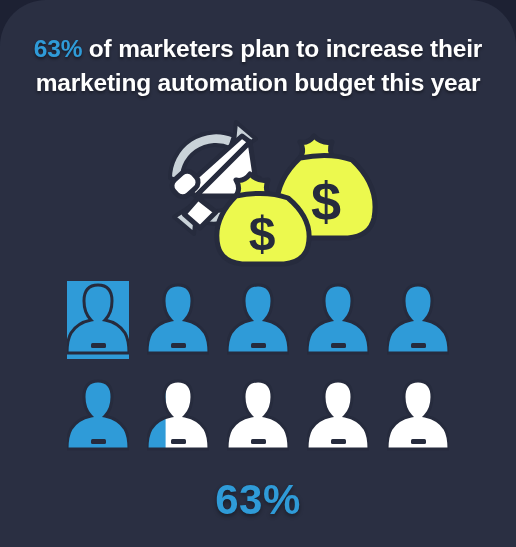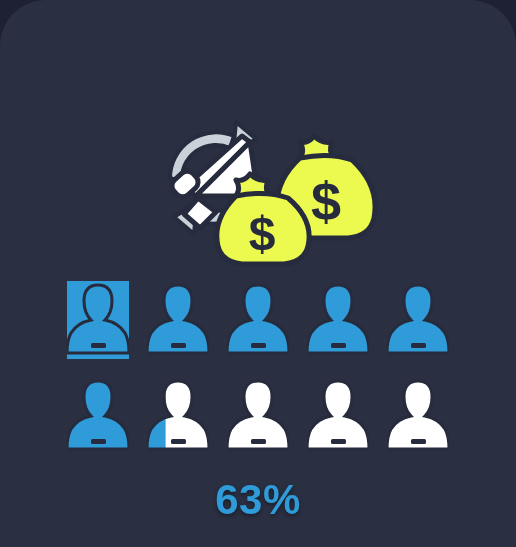--- a/index.html
+++ b/index.html
@@ -87,20 +87,23 @@
     color: #2f9bd8;
     letter-spacing: 0.5px;
     text-shadow: 0 2px 4px rgba(0,0,0,0.4);
   }
 </style>
 </head>
 <body>
 
 <div id="infographic-card">
 
+  <div id="headline">
+    <span class="accent">63%</span><span> of marketers plan to increase their marketing automation budget this year</span>
+  </div>
 
   <div id="illustration">
     <svg width="240" height="160" viewBox="0 0 240 160" xmlns="http://www.w3.org/2000/svg">
 
       <g>
         <path d="M32 66 A46 46 0 0 1 96 24 L92 36 A34 34 0 0 0 44 70 Z" fill="#c9d2d8" stroke="#262b3d" stroke-width="4" stroke-linejoin="round"></path>
         <path d="M98 10 L118 27 L95 42 Z" fill="#c9d2d8" stroke="#262b3d" stroke-width="4" stroke-linejoin="round"></path>
         <path d="M122 66 A46 46 0 0 1 58 108 L62 96 A34 34 0 0 0 110 62 Z" fill="#c9d2d8" stroke="#262b3d" stroke-width="4" stroke-linejoin="round"></path>
         <path d="M56 122 L36 105 L59 90 Z" fill="#c9d2d8" stroke="#262b3d" stroke-width="4" stroke-linejoin="round"></path>
       </g>

